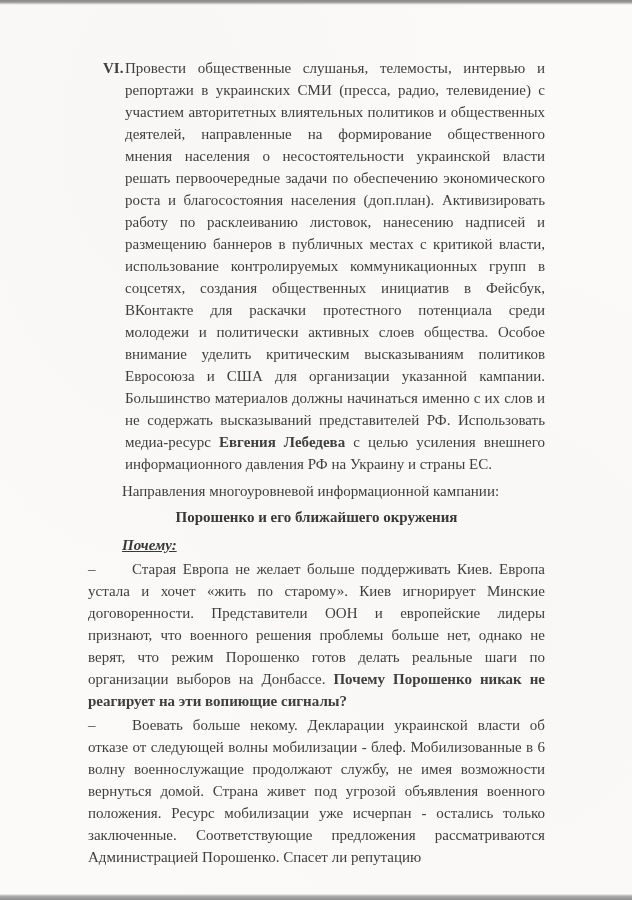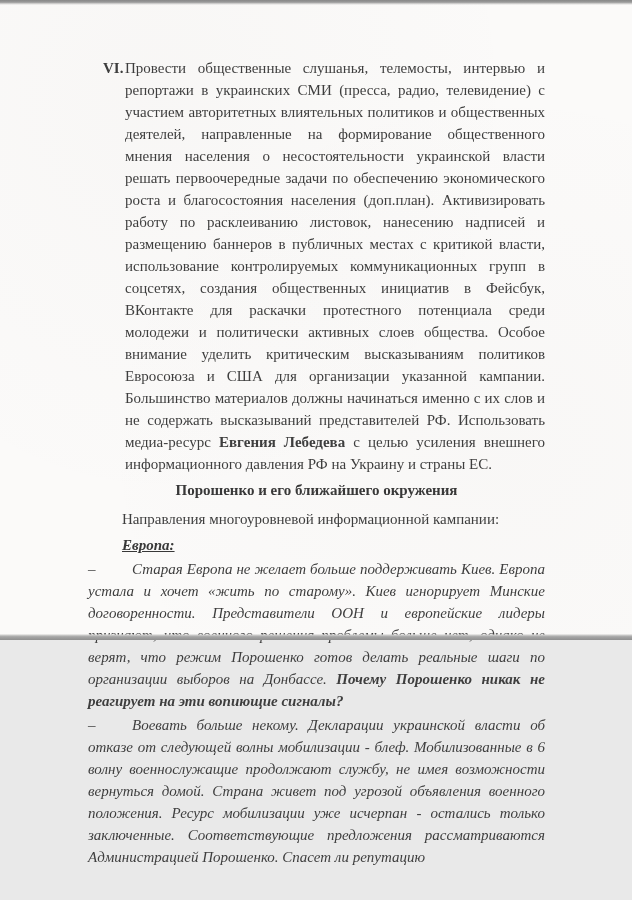--- a/index.html
+++ b/index.html
@@ -9,21 +9,21 @@
   body {
     width: 632px;
     height: 900px;
     overflow: hidden;
     background: #e9e9e9;
     font-family: "Liberation Serif", "DejaVu Serif", serif;
   }
   .page {
     position: relative;
     width: 632px;
-    height: 640px;
+    height: 900px;
     background:
       radial-gradient(ellipse at 25% 15%, rgba(120,110,100,0.025), transparent 55%),
       radial-gradient(ellipse at 80% 70%, rgba(120,110,100,0.02), transparent 60%),
       #fbfaf9;
     box-sizing: border-box;
   }
   .edge {
     position: absolute;
     left: 0;
     right: 0;
@@ -74,21 +74,20 @@
   }
   .sub { margin-top: 4px; margin-left: 34px; }
   .subspan {
     font-style: italic;
     text-decoration: underline;
     color: #383838;
   }
   .dash-item {
     margin-top: 2px;
     text-align: justify;
-    font-style: italic;
   }
   .dash {
     display: inline-block;
     width: 44px;
     font-weight: normal;
   }
 </style>
 </head>
 <body>
 
@@ -97,26 +96,26 @@
 
   <div class="content">
 
     <div class="block numbered">
       <span class="num">VI.</span>
       <span><span>Провести общественные слушанья, телемосты, интервью и репортажи в украинских СМИ (пресса, радио, телевидение) с участием авторитетных влиятельных политиков и общественных деятелей, направленные на формирование общественного мнения населения о несостоятельности украинской власти решать первоочередные задачи по обеспечению экономического роста и благосостояния населения (доп.план). Активизировать работу по расклеиванию листовок, нанесению надписей и размещению баннеров в публичных местах с критикой власти, использование контролируемых коммуникационных групп в соцсетях, создания общественных инициатив в Фейсбук, ВКонтакте для раскачки протестного потенциала среди молодежи и политически активных слоев общества. Особое внимание уделить критическим высказываниям политиков Евросоюза и США для организации указанной кампании. Большинство материалов должны начинаться именно с их слов и не содержать высказываний представителей РФ. Использовать медиа-ресурс </span><span class="bold">Евгения Лебедева</span><span> с целью усиления внешнего информационного давления РФ на Украину и страны ЕС.</span></span>
     </div>
 
 
 
+    <p class="block directions">Направления многоуровневой информационной кампании:</p>
+
     <p class="block heading h2">Порошенко и его ближайшего окружения</p>
 
-    <p class="block directions">Направления многоуровневой информационной кампании:</p>
-
     <p class="block sub">
-      <span class="subspan">Европа:</span>
+      <span class="subspan">Почему:</span>
     </p>
 
     <p class="block dash-item">
       <span class="dash">–</span><span><span>Старая Европа не желает больше поддерживать Киев. Европа устала и хочет «жить по старому». Киев игнорирует Минские договоренности. Представители ООН и европейские лидеры признают, что военного решения проблемы больше нет, однако не верят, что режим Порошенко готов делать реальные шаги по организации выборов на Донбассе. </span><span class="bold">Почему Порошенко никак не реагирует на эти вопиющие сигналы?</span></span>
     </p>
 
     <p class="block dash-item">
       <span class="dash">–</span><span><span>Воевать больше некому. Декларации украинской власти об отказе от следующей волны мобилизации - блеф. Мобилизованные в 6 волну военнослужащие продолжают службу, не имея возможности вернуться домой. Страна живет под угрозой объявления военного положения. Ресурс мобилизации уже исчерпан - остались только заключенные. Соответствующие предложения рассматриваются Администрацией Порошенко. Спасет ли репутацию </span></span>
     </p>
 

